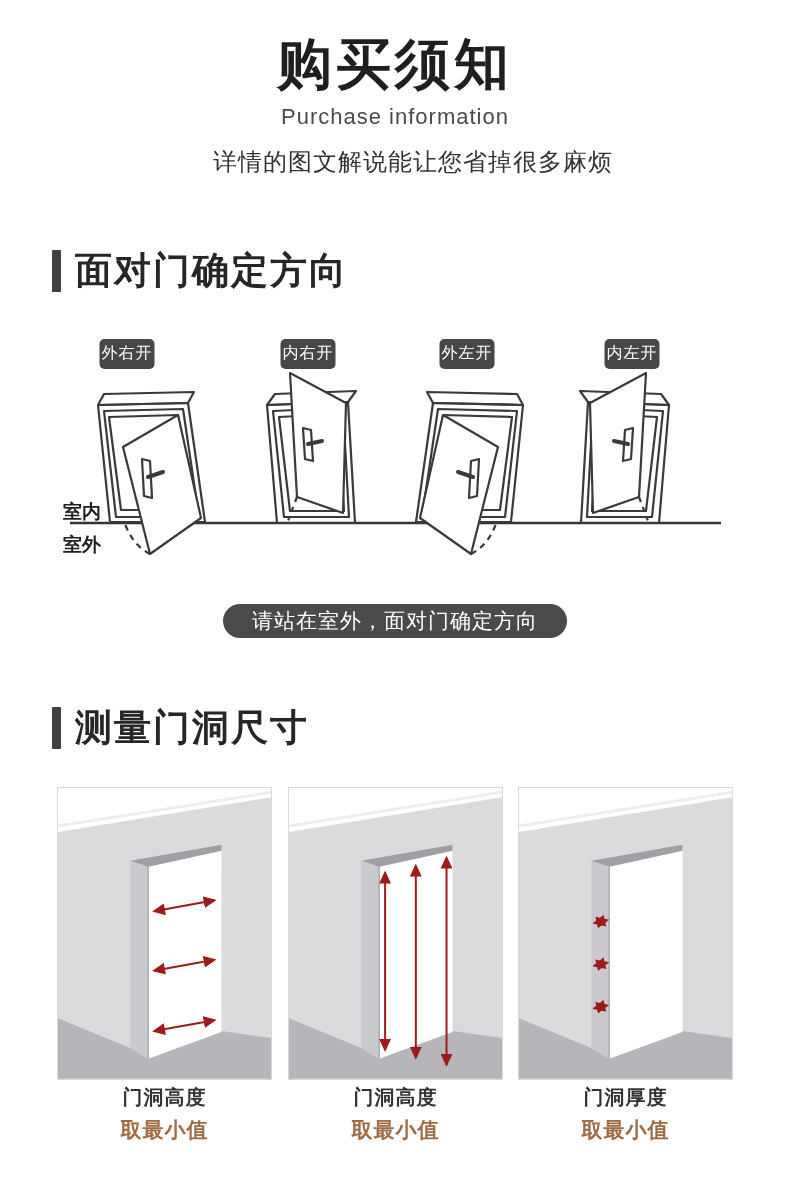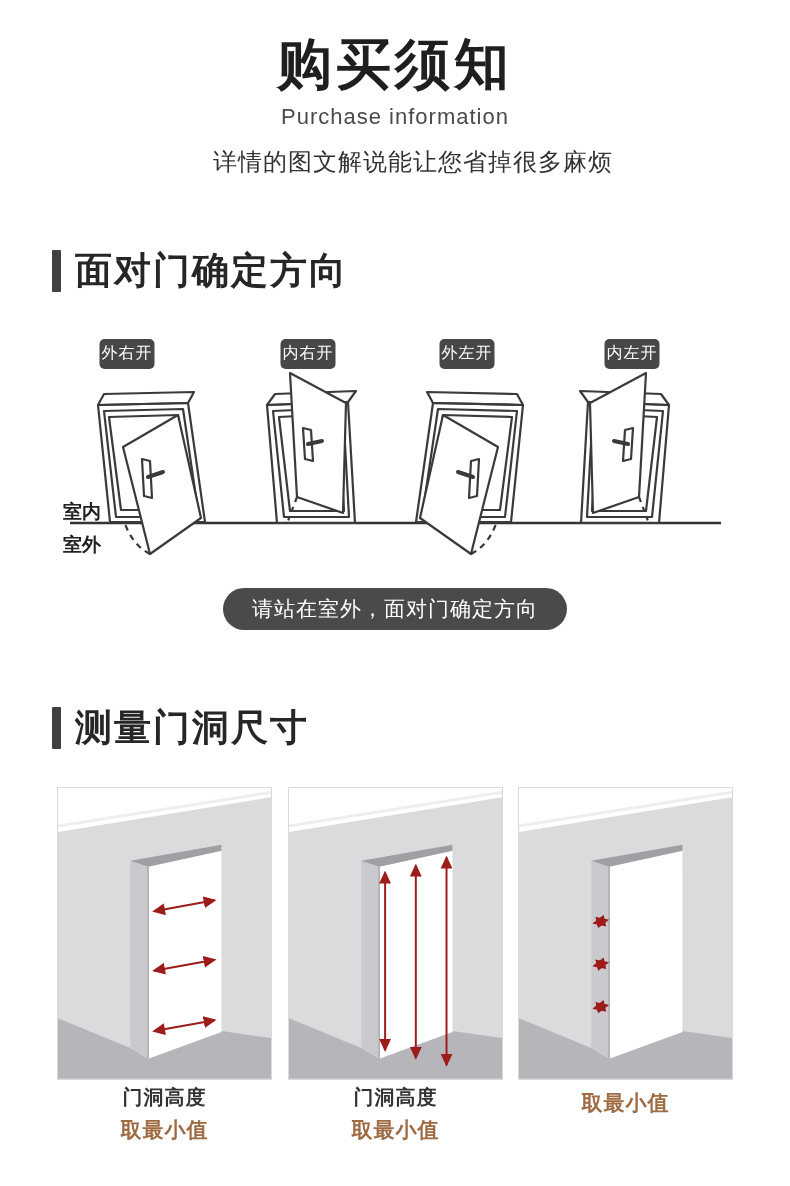--- a/index.html
+++ b/index.html
@@ -39,22 +39,22 @@
   .chip {
     position:absolute; top:339px; transform:translateX(-50%);
     background:#474747; color:#ffffff; font-size:16px;
     padding:4px 2px 5px; border-radius:5px; letter-spacing:1px;
     white-space:nowrap;
   }
   
   .door-diagram { position:absolute; left:45px; top:370px; }
   
   .tip-pill {
-    position:absolute; top:588px; left:50%; transform:translateX(-50%);
-    height:42px; min-width:344px; padding:0 26px;
+    position:absolute; top:604px; left:50%; transform:translateX(-50%);
+    height:34px; min-width:344px; padding:0 26px;
     background:#4a4a4a; color:#ffffff; border-radius:21px;
     font-size:21px; letter-spacing:1px;
     display:flex; align-items:center; justify-content:center;
     white-space:nowrap;
   }
   
   .figure {
     position:absolute; top:787px; width:215px; height:293px;
     border:1px solid #dadada; background:#fff;
   }
@@ -186,16 +186,17 @@
 
   <div class="caption cap-1">
     <div class="cap-title">门洞高度</div>
     <div class="cap-note">取最小值</div>
   </div>
   <div class="caption cap-2">
     <div class="cap-title">门洞高度</div>
     <div class="cap-note">取最小值</div>
   </div>
   <div class="caption cap-3">
+    <div class="cap-title">门洞厚度</div>
     <div class="cap-note">取最小值</div>
   </div>
 
 </div>
 
 </body></html>

